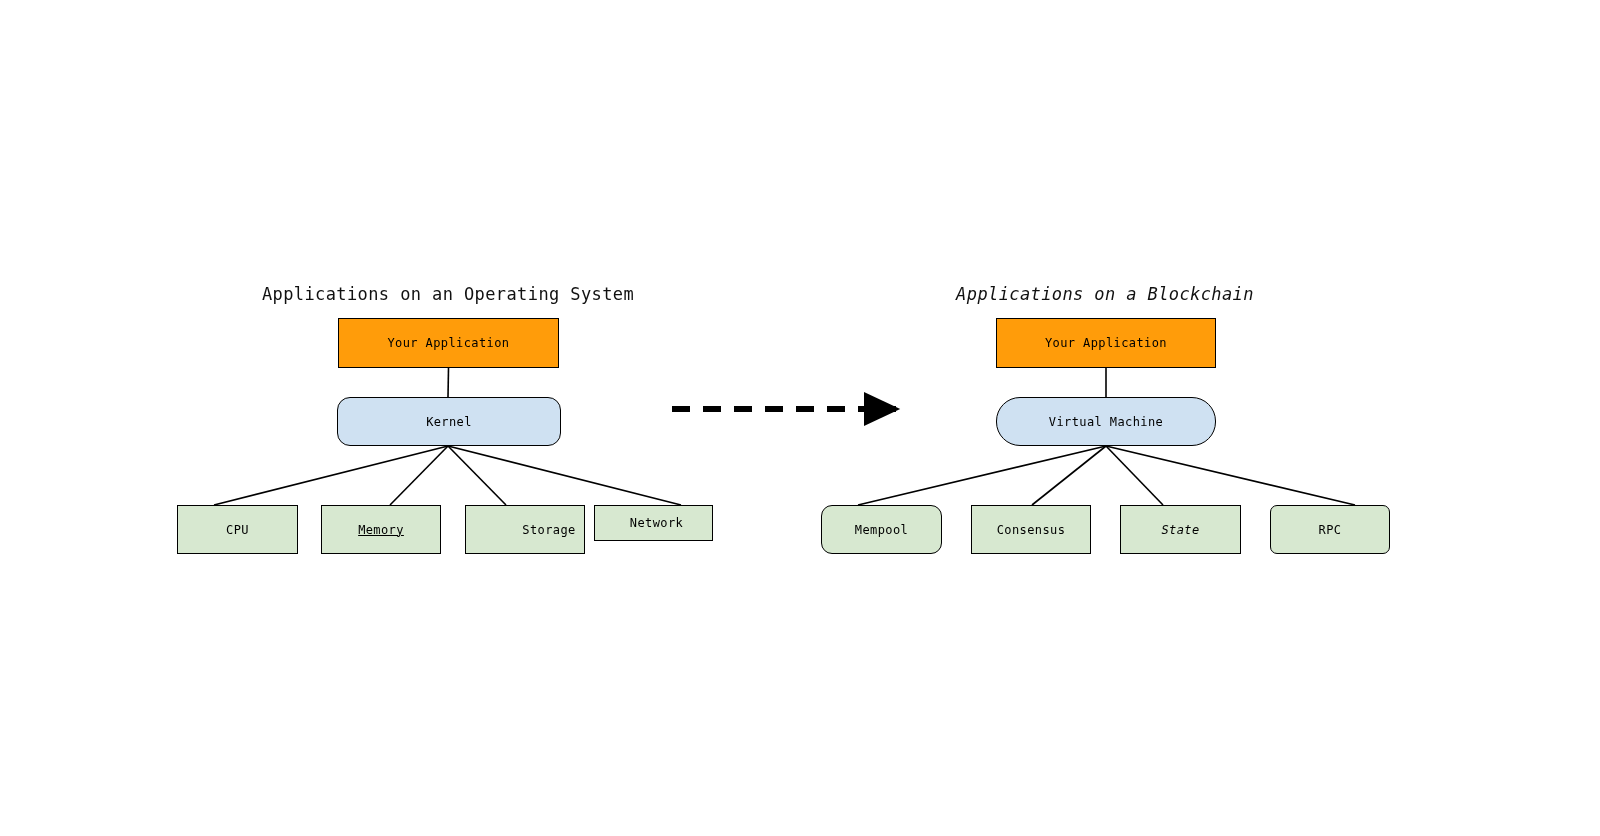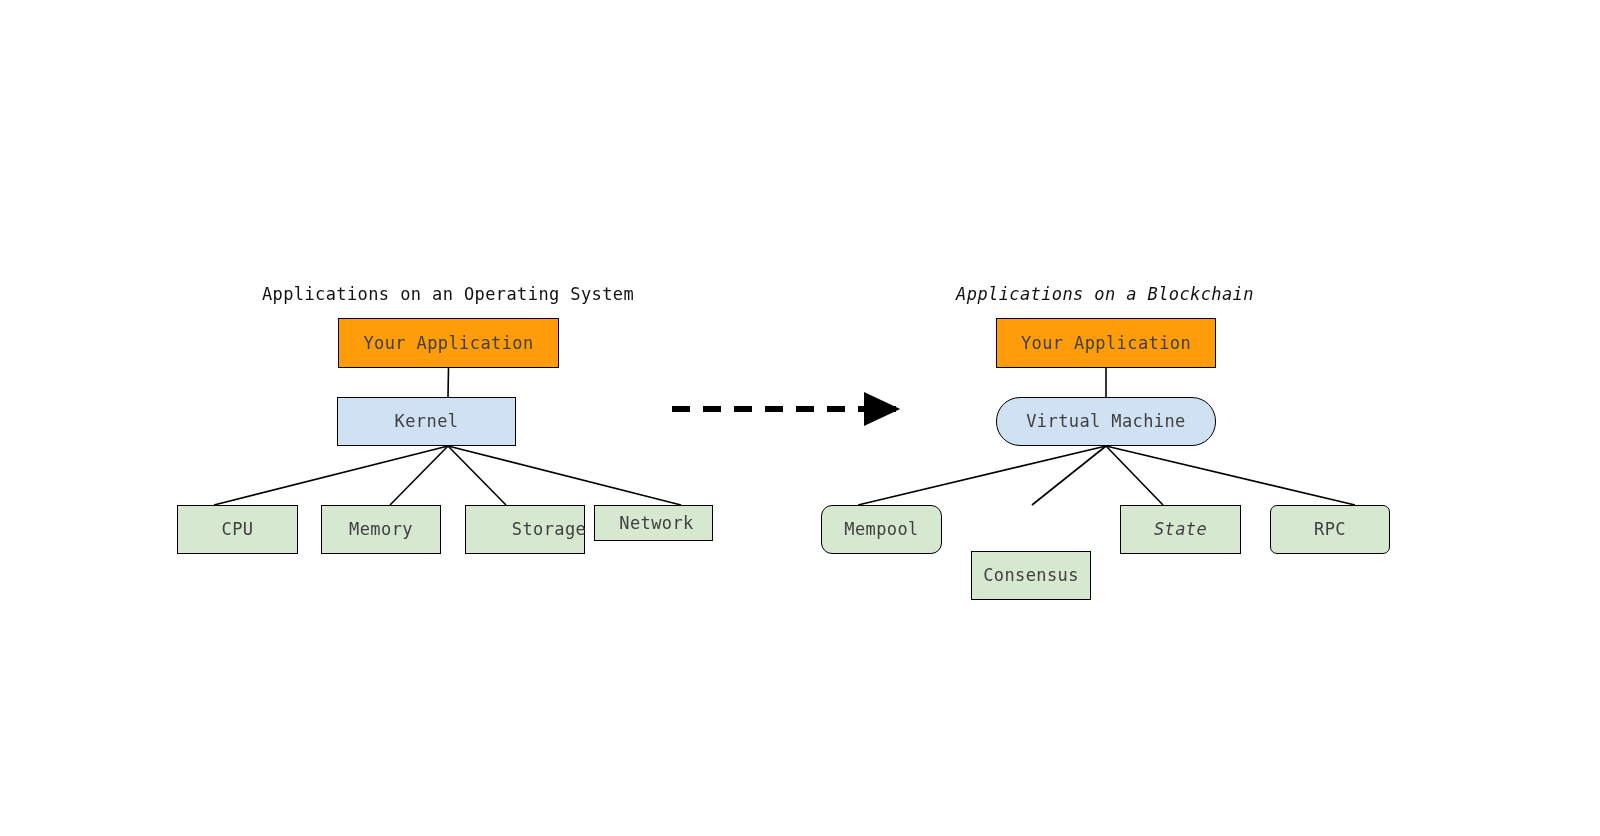--- a/index.html
+++ b/index.html
@@ -33,23 +33,23 @@
     pointer-events: none;
   }
 
   .node {
     position: absolute;
     box-sizing: border-box;
     border: 1.6px solid #000000;
     display: flex;
     align-items: center;
     justify-content: center;
-    font-size: 17px;
+    font-size: 12px;
     line-height: 1;
-    color: #404040;
+    color: #000000;
     letter-spacing: 0.4px;
     white-space: nowrap;
   }
 
   .node.app {
     background: #ff9c0a;
   }
   .node.kernel {
     background: #cfe1f2;
   }
@@ -89,26 +89,26 @@
         <line x1="1106" y1="446" x2="1163" y2="505" stroke="#000000" stroke-width="1.6"></line>
         <line x1="1106" y1="446" x2="1355" y2="505" stroke="#000000" stroke-width="1.6"></line>
       </g>
     <g id="arrows">
         <line x1="672" y1="409" x2="896" y2="409" stroke="#000000" stroke-width="6" stroke-dasharray="18 13" marker-end="url(#arrowhead)"></line>
       </g>
   </svg>
   <div id="nodes">
       <div class="panel-title" style="left: 448px; top: 286px;">Applications on an Operating System</div>
       <div class="node app" style="left: 338px; top: 318px; width: 221px; height: 50px; background: rgb(255, 156, 10);">Your Application</div>
-      <div class="node kernel" style="left: 337px; top: 397px; width: 179px; height: 49px; background: rgb(207, 225, 242);">Kernel</div>
+      <div class="node kernel" style="left: 337px; top: 397px; width: 224px; height: 49px; background: rgb(207, 225, 242); border-radius: 13px;">Kernel</div>
       <div class="node leaf" style="left: 177px; top: 505px; width: 121px; height: 49px; background: rgb(215, 232, 208);">CPU</div>
-      <div class="node leaf" style="left: 321px; top: 505px; width: 120px; height: 49px; background: rgb(215, 232, 208);">Memory</div>
+      <div class="node leaf" style="left: 321px; top: 505px; width: 120px; height: 49px; background: rgb(215, 232, 208); text-decoration: underline;">Memory</div>
       <div class="node leaf" style="left: 465px; top: 505px; width: 120px; height: 49px; background: rgb(215, 232, 208); padding-left: 48px;">Storage</div>
       <div class="node leaf" style="left: 594px; top: 505px; width: 119px; height: 36px; background: rgb(215, 232, 208); padding-left: 6px;">Network</div>
       <div class="panel-title" style="left: 1105px; top: 286px; font-style: italic;">Applications on a Blockchain</div>
       <div class="node app" style="left: 996px; top: 318px; width: 220px; height: 50px; background: rgb(255, 156, 10);">Your Application</div>
       <div class="node kernel" style="left: 996px; top: 397px; width: 220px; height: 49px; background: rgb(207, 225, 242); border-radius: 24px;">Virtual Machine</div>
       <div class="node leaf" style="left: 821px; top: 505px; width: 121px; height: 49px; background: rgb(215, 232, 208); border-radius: 11px;">Mempool</div>
-      <div class="node leaf" style="left: 971px; top: 505px; width: 120px; height: 49px; background: rgb(215, 232, 208); margin-top: 46px;">Consensus</div>
+      <div class="node leaf" style="left: 971px; top: 505px; width: 120px; height: 49px; background: rgb(215, 232, 208);">Consensus</div>
       <div class="node leaf" style="left: 1120px; top: 505px; width: 121px; height: 49px; background: rgb(215, 232, 208); font-style: italic;">State</div>
       <div class="node leaf" style="left: 1270px; top: 505px; width: 120px; height: 49px; background: rgb(215, 232, 208); border-radius: 7px;">RPC</div>
     </div>
 </div>
 
 </body></html>

